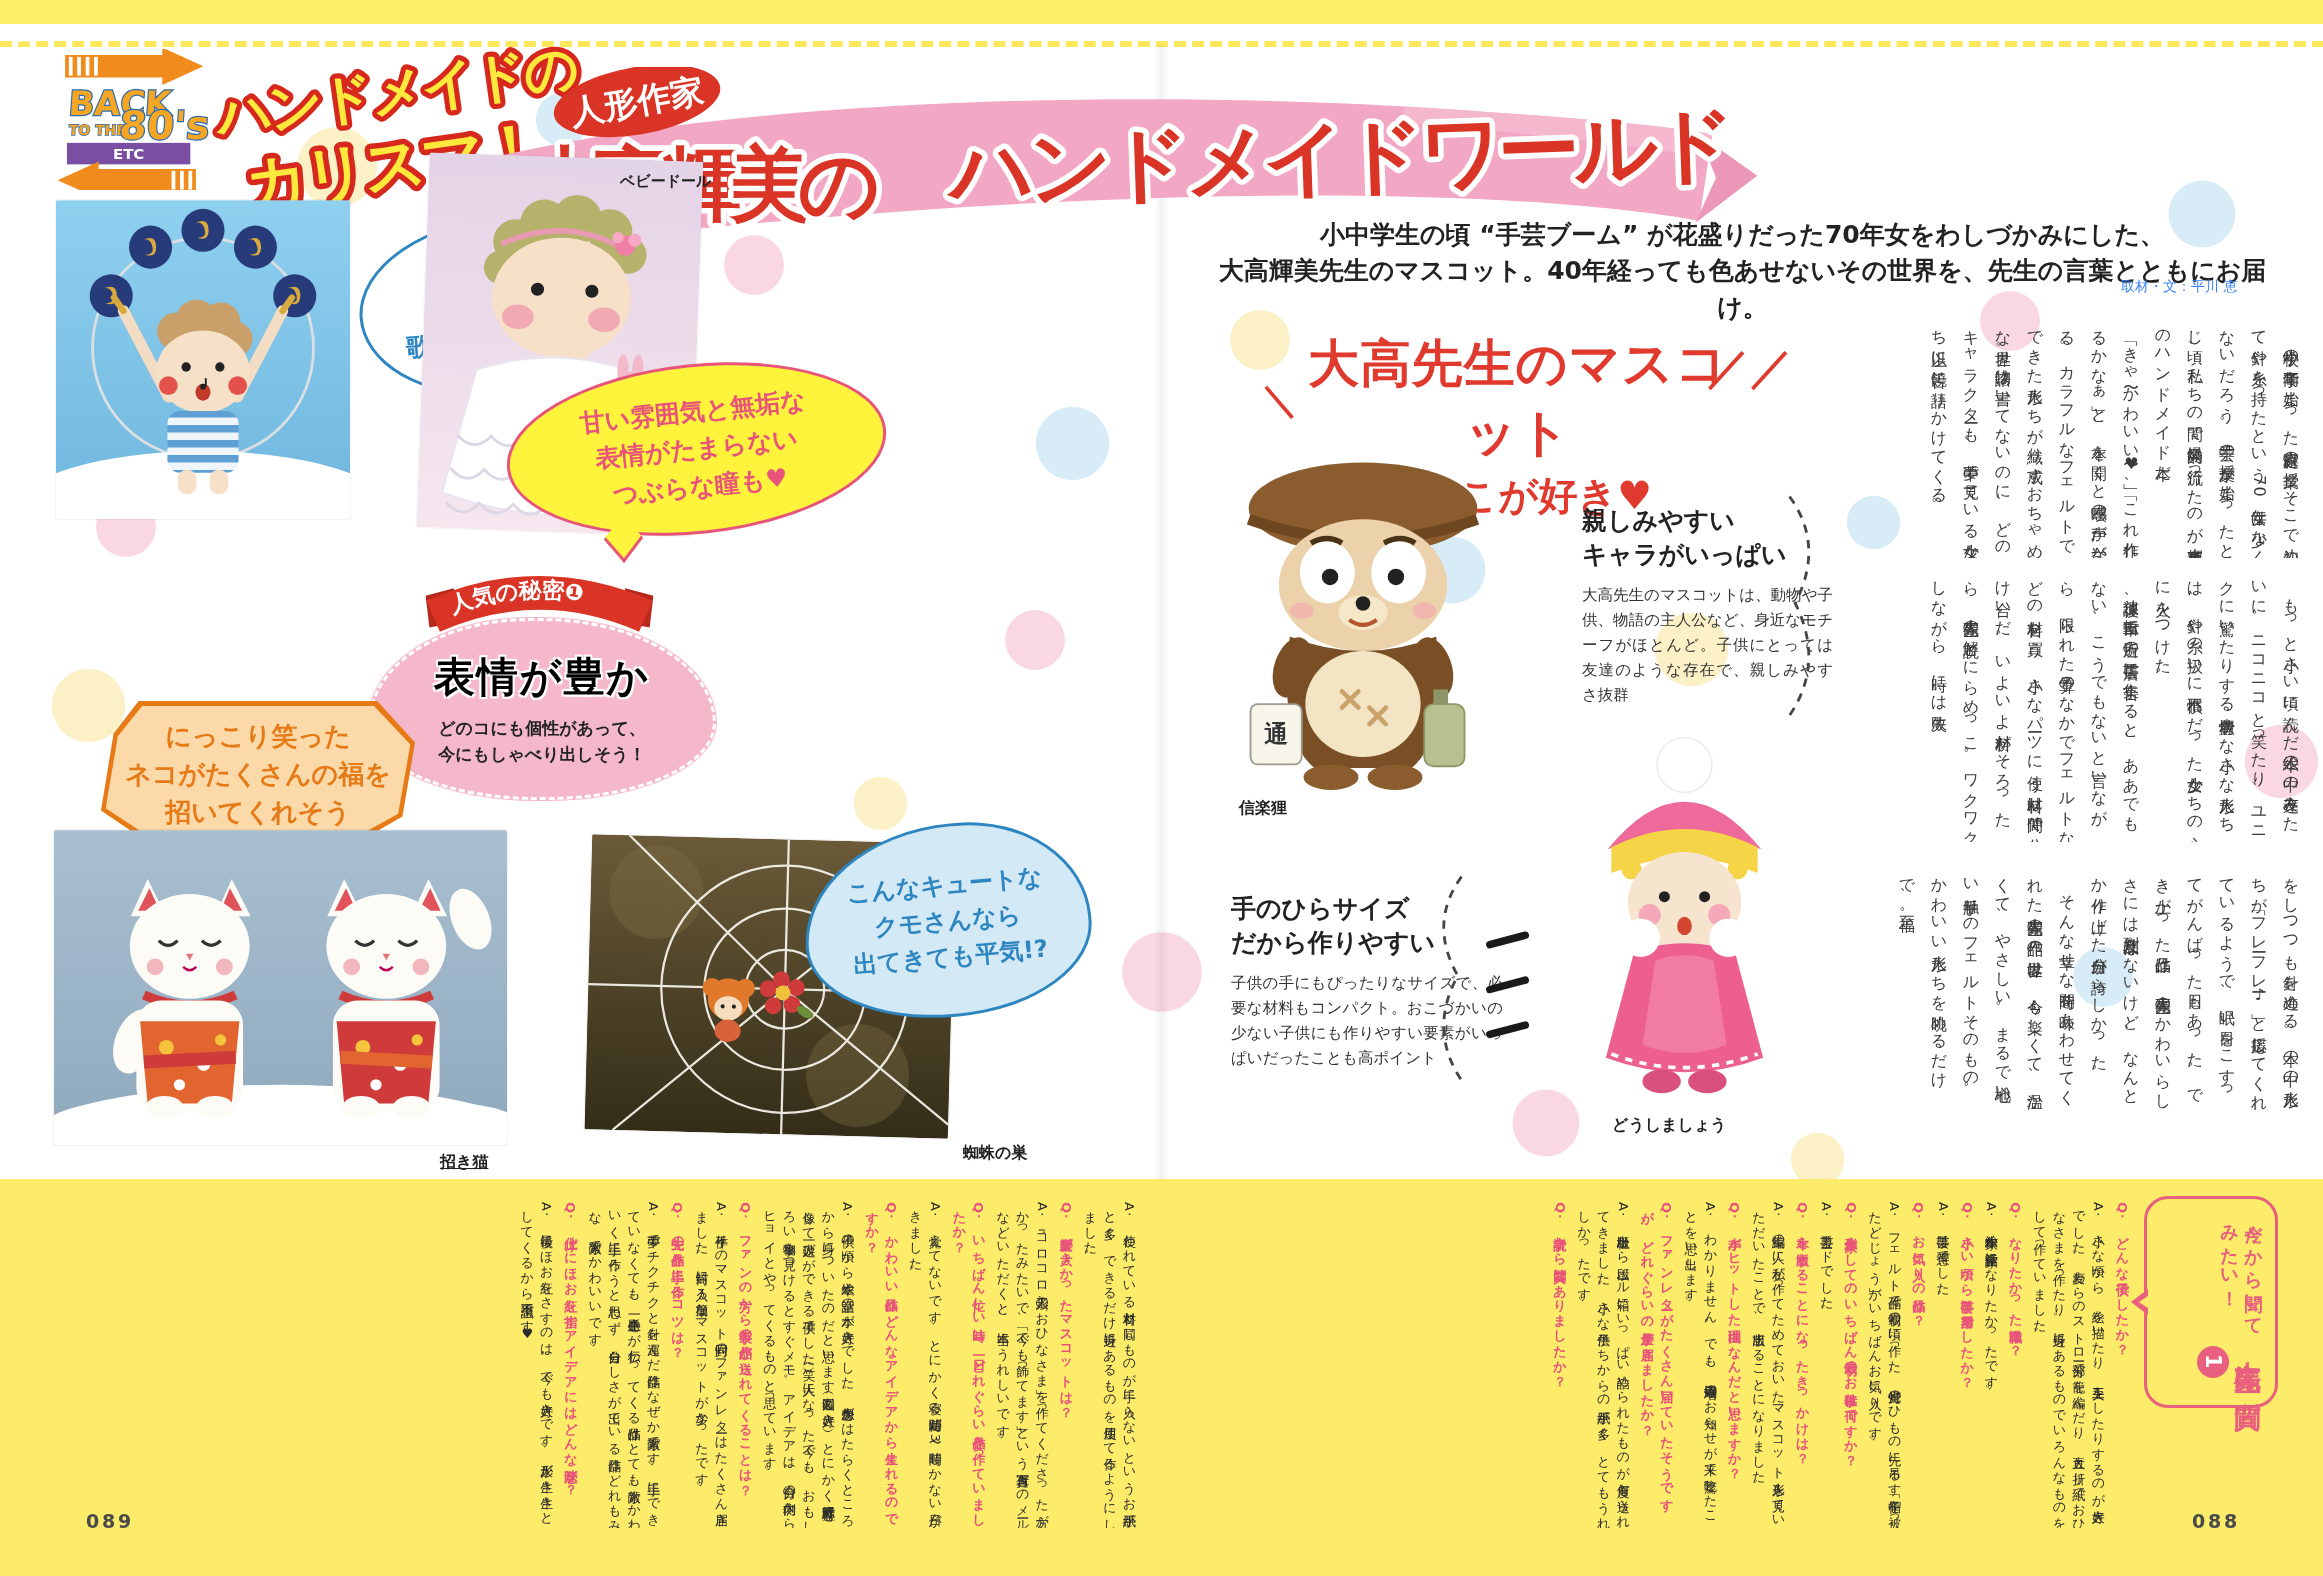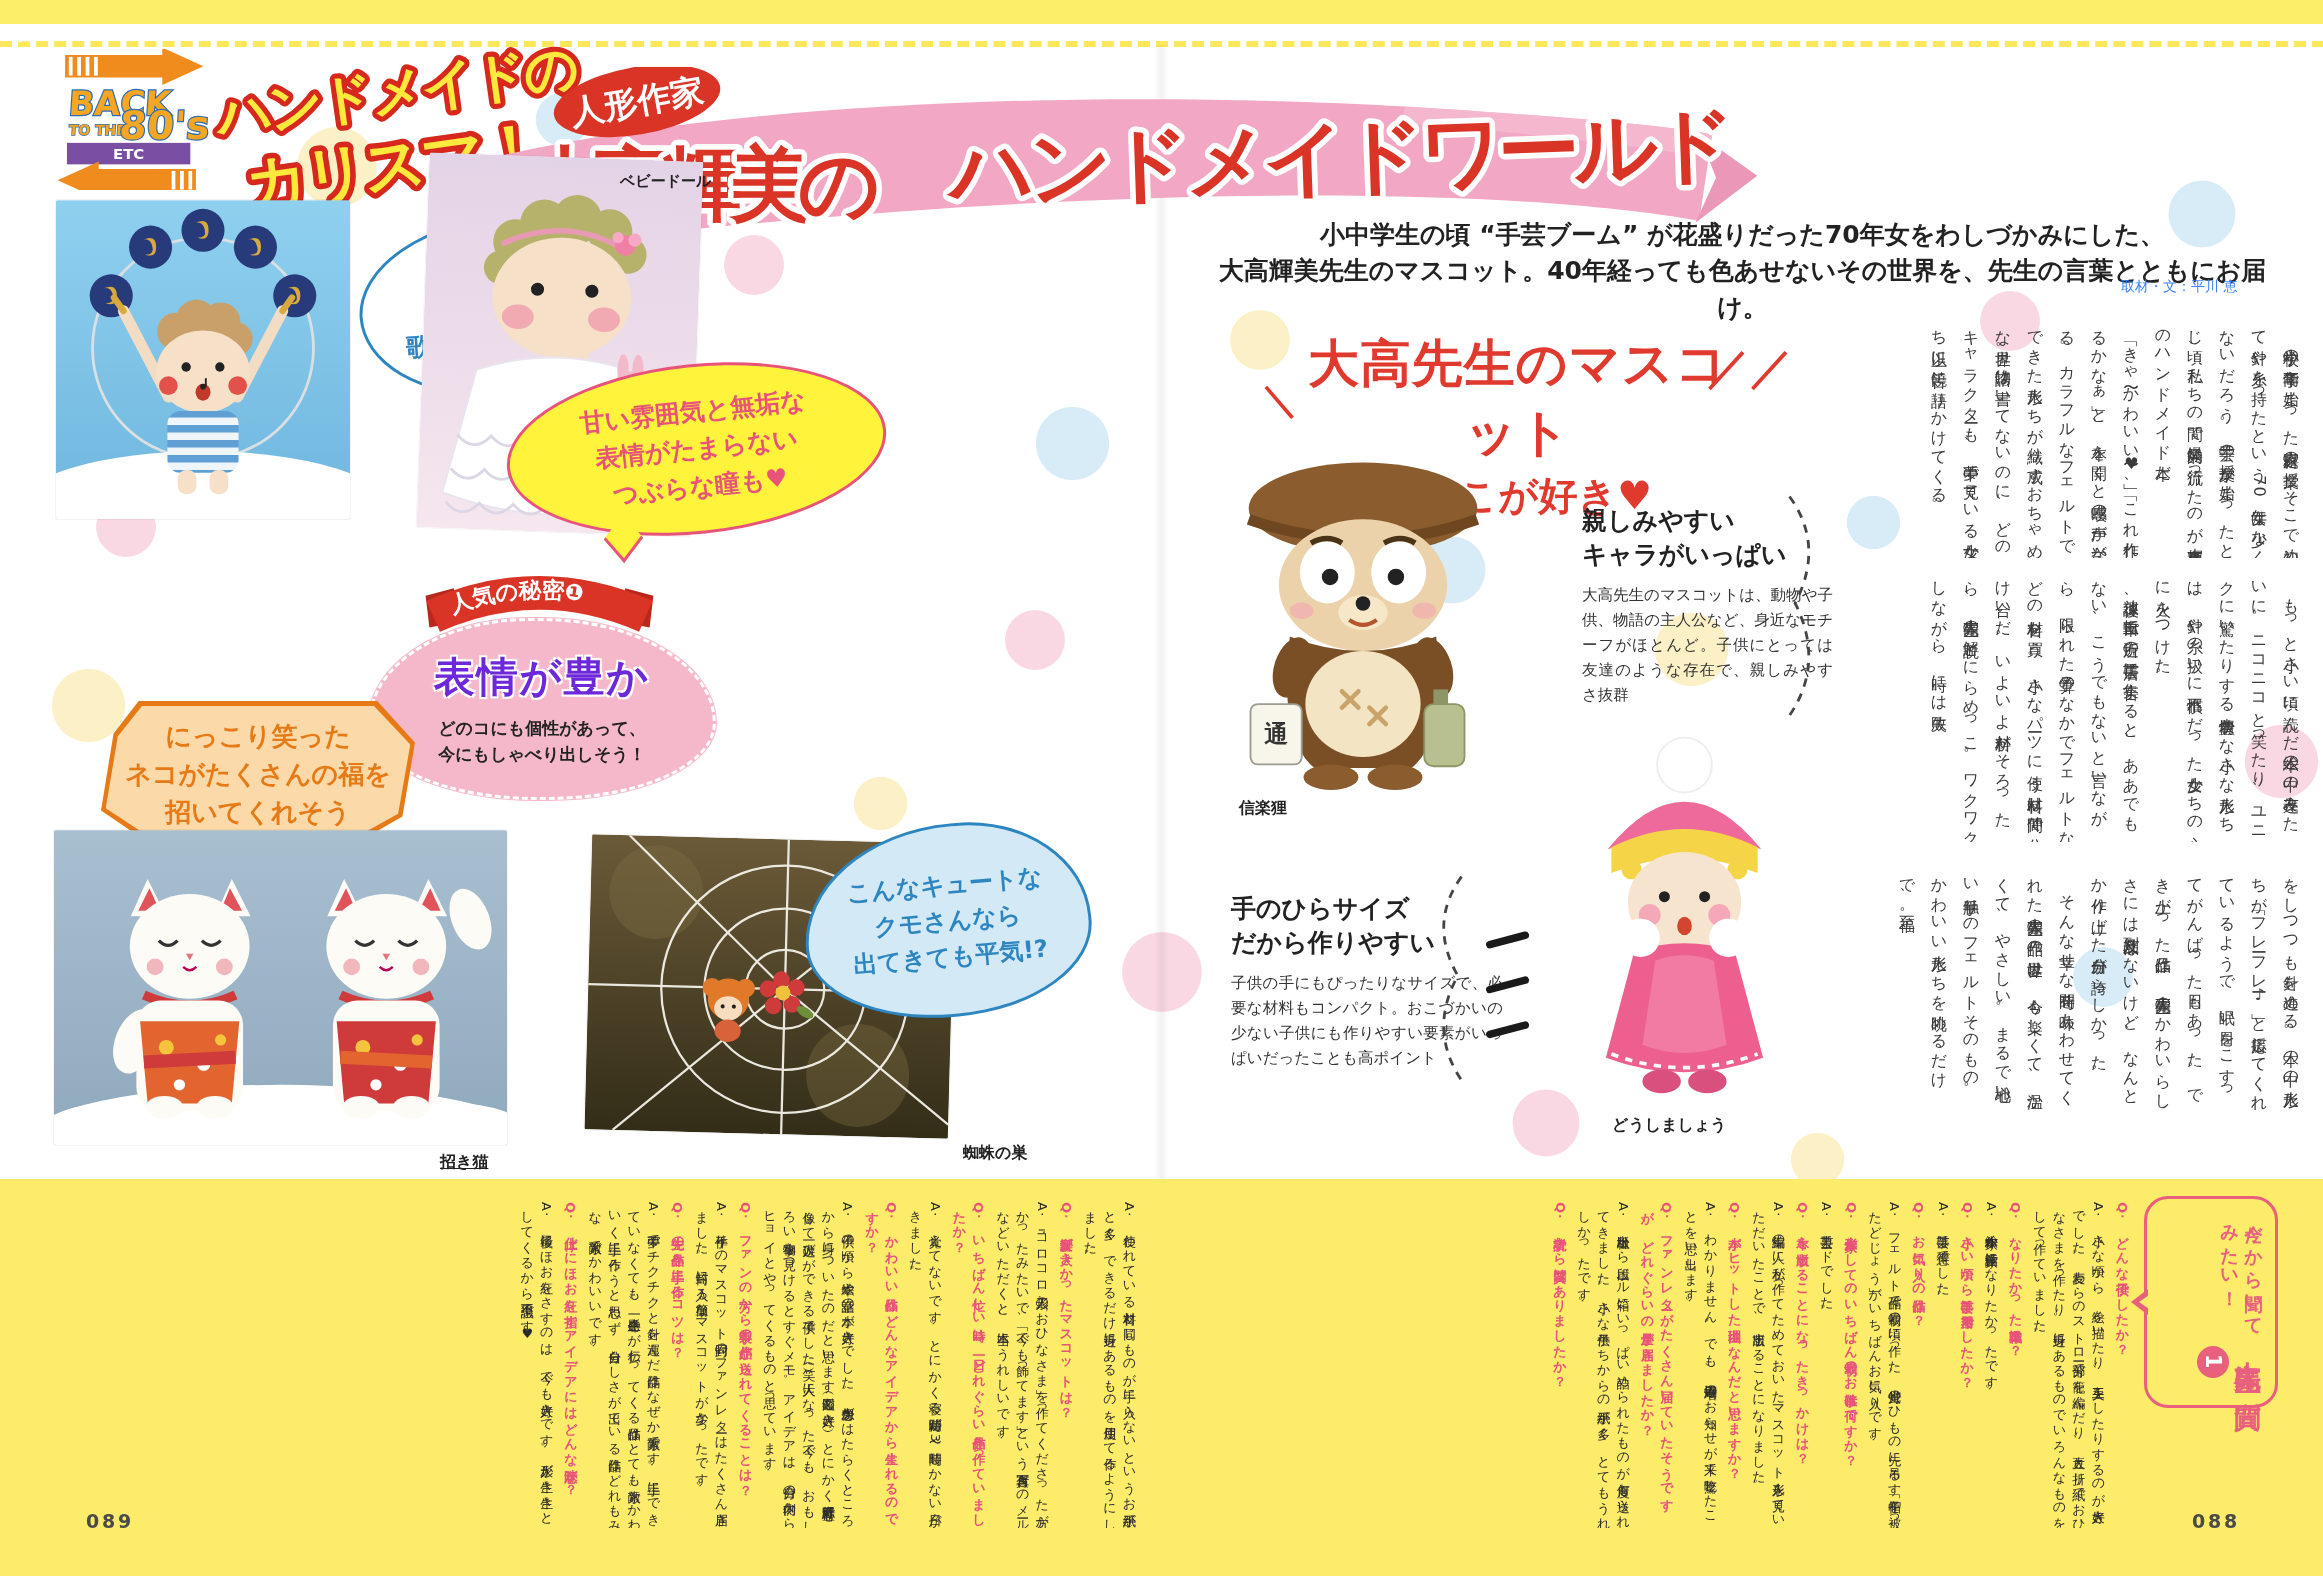--- a/index.html
+++ b/index.html
@@ -88,21 +88,21 @@
         clip-path:polygon(12% 0,88% 0,100% 28%,96% 78%,78% 100%,18% 100%,0 74%,4% 22%);
         display:flex;align-items:center;justify-content:center;text-align:center;
         color:#e67a17;font-size:26px;font-weight:700;line-height:1.45;}
   .bub4{background:#d3e9f6;border:3.7px solid #2e86c1;color:#2e86c1;font-size:24px;line-height:1.5;
         border-radius:55% 45% 50% 50% / 60% 55% 45% 42%;transform:rotate(-5deg);}
 
   
   .secret-cloud{background:#f5b8cb;border:3.7px dashed #ffffff;outline:1.9px solid #f5b8cb;
         border-radius:48% 52% 50% 50% / 60% 60% 44% 44%;
         display:flex;flex-direction:column;align-items:center;justify-content:center;text-align:center;}
-  .secret-title{color:#6d28d9;font-size:41px;font-weight:900;letter-spacing:1.9px;
+  .secret-title{color:#000000;font-size:41px;font-weight:900;letter-spacing:1.9px;
         text-shadow:0 0 3.7px #fff,1.9px 1.9px 0 #fff,-1.9px 1.9px 0 #fff,1.9px -1.9px 0 #fff,-1.9px -1.9px 0 #fff;}
   .secret-body{color:#222;font-size:17px;font-weight:700;line-height:1.55;margin-top:9.4px;}
 
   
   .qa-box{height:326px;overflow:hidden;}
   .qa-q{color:#e8537a;font-weight:700;}
   .qa-a{color:#2b2b2b;}
   .qa-box>div{font-size:13px;line-height:1.5;letter-spacing:0.5px;margin-left:4.7px;}
   .qa-header{border:3.7px solid #e8607e;border-radius:24px;display:flex;justify-content:center;
         padding:13px 9.4px;color:#e8607e;}

